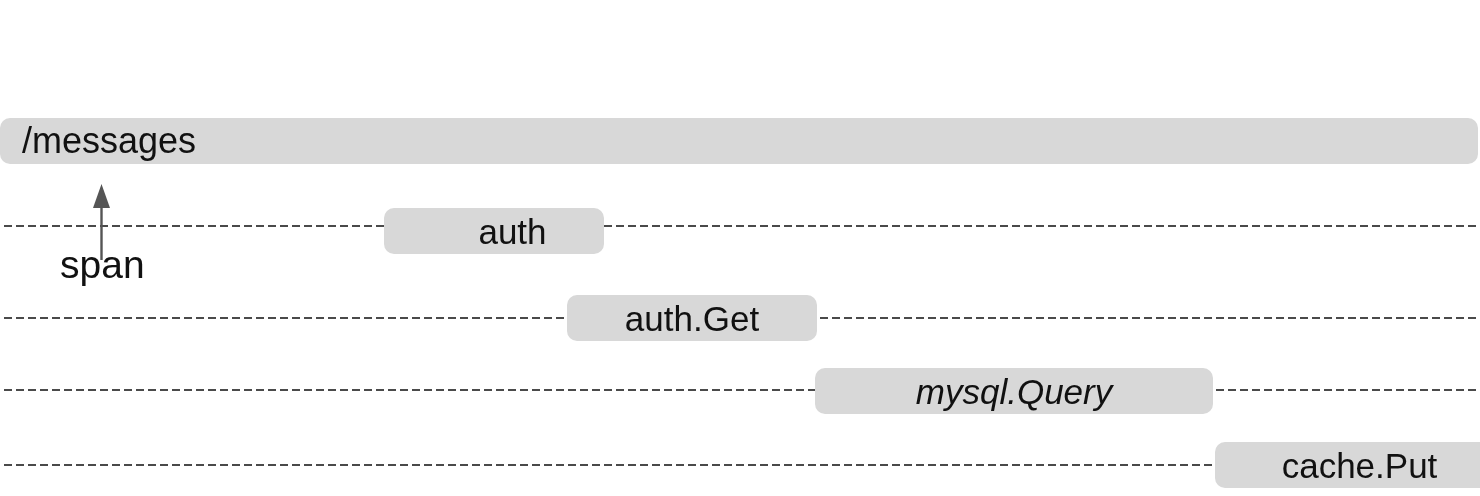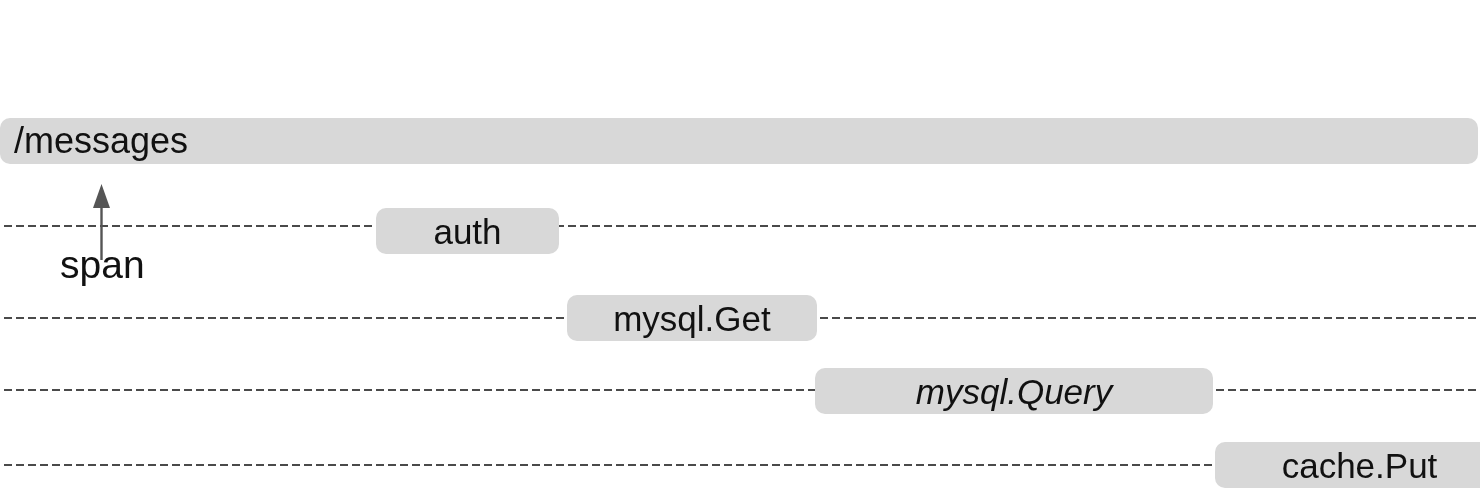--- a/index.html
+++ b/index.html
@@ -48,21 +48,21 @@
     height: 46px;
     background: #d8d8d8;
     border-radius: 10px;
     display: flex;
     align-items: center;
   }
   .root-bar .bar-label {
     color: #111111;
     font-size: 36px;
     line-height: 1;
-    padding-left: 14px;
+    padding-left: 22px;
   }
 
   
   .dotted-row {
     position: absolute;
     left: 0px;
     width: 1480px;
     height: 4px;
     background-image: radial-gradient(#4a4a4a 48%, rgba(0,0,0,0) 52%);
     background-size: 12px 4px;
@@ -113,26 +113,26 @@
 
   <div class="root-bar">
     <span class="bar-label">/messages</span>
   </div>
 
   <div class="dotted-row" style="top:224px"></div>
   <div class="dotted-row" style="top:316px"></div>
   <div class="dotted-row" style="top:388px"></div>
   <div class="dotted-row" style="top:463px"></div>
 
-  <div class="span-bar" style="left:376px; top:208px; width:183px;">
+  <div class="span-bar" style="left:384px; top:208px; width:183px;padding-left:37px;">
     <span class="bar-label">auth</span>
   </div>
 
   <div class="span-bar" style="left:567px; top:295px; width:250px;">
-    <span class="bar-label">mysql.Get</span>
+    <span class="bar-label">auth.Get</span>
   </div>
 
   <div class="span-bar" style="left:815px; top:368px; width:398px;font-style:italic;">
     <span class="bar-label">mysql.Query</span>
   </div>
 
   <div class="span-bar" style="left:1215px; top:442px; width:289px;">
     <span class="bar-label">cache.Put</span>
   </div>
 

